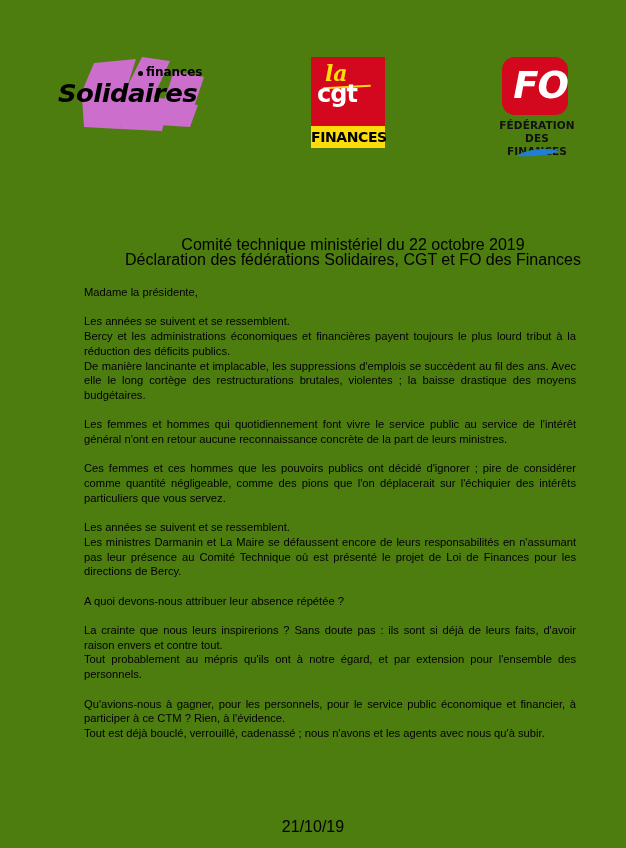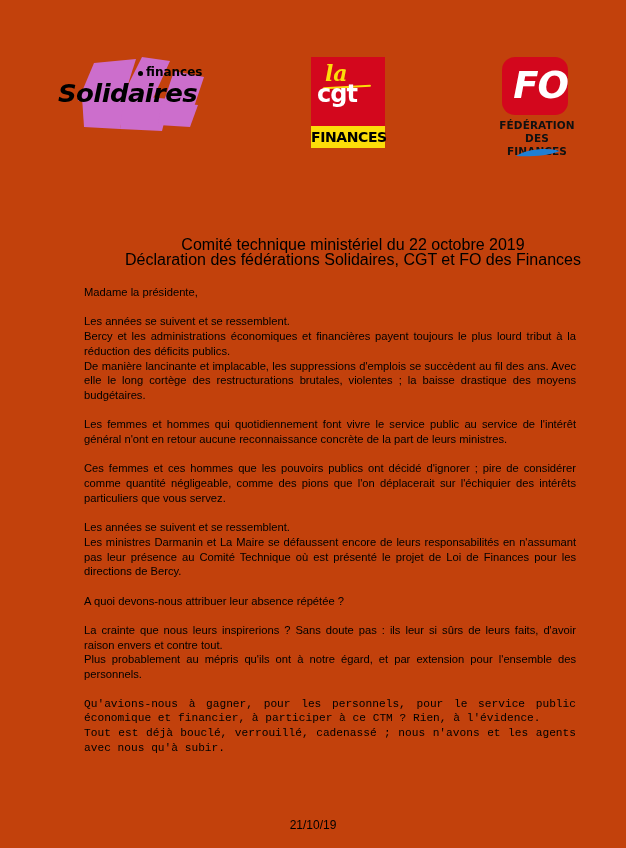--- a/index.html
+++ b/index.html
@@ -14,21 +14,21 @@
     font-family: "Liberation Sans", sans-serif;
     color: #000000;
     overflow: hidden;
     position: relative;
   }
 
   .page {
     width: 626px;
     height: 848px;
     position: relative;
-    background: #c2410c;
+    background: #4d7c0f;
     box-sizing: border-box;
   }
 
   
   .logo-bar {
     position: absolute;
     top: 0;
     left: 0;
     width: 626px;
     height: 180px;
@@ -226,32 +226,32 @@
     width: 524px;
     font-size: 11.2px;
     line-height: 14.7px;
     color: #000000;
   }
   .para {
     margin: 0 0 14.7px 0;
     text-align: justify;
     text-justify: inter-word;
   }
-  .para:last-child { margin-bottom: 0; font-family: Liberation Mono, monospace; }
+  .para:last-child { margin-bottom: 0; }
   .para.left { text-align: left; }
   .para .line { display: block; padding-left: 32px; }
 
   
   .footer-date {
     position: absolute;
     left: 0;
     top: 818px;
     width: 626px;
     text-align: center;
-    font-size: 12px;
+    font-size: 16px;
     color: #000000;
   }
 </style>
 </head>
 <body>
 
 <div class="page">
 
   <div class="logo-bar">
 
@@ -319,22 +319,22 @@
           <span class="line">Ces femmes et ces hommes que les pouvoirs publics ont décidé d'ignorer ; pire de considérer comme quantité négligeable, comme des pions que l'on déplacerait sur l'échiquier des intérêts particuliers que vous servez.</span>
         </p>
         <p class="para">
           <span class="line">Les années se suivent et se ressemblent.</span>
           <span class="line">Les ministres Darmanin et La Maire se défaussent encore de leurs responsabilités en n'assumant pas leur présence au Comité Technique où est présenté le projet de Loi de Finances pour les directions de Bercy.</span>
         </p>
         <p class="para left">
           <span class="line">A quoi devons-nous attribuer leur absence répétée ?</span>
         </p>
         <p class="para">
-          <span class="line">La crainte que nous leurs inspirerions ? Sans doute pas : ils leur si sûrs de leurs faits, d'avoir raison envers et contre tout.</span>
-          <span class="line">Plus probablement au mépris qu'ils ont à notre égard, et par extension pour l'ensemble des personnels.</span>
+          <span class="line">La crainte que nous leurs inspirerions ? Sans doute pas : ils sont si déjà de leurs faits, d'avoir raison envers et contre tout.</span>
+          <span class="line">Tout probablement au mépris qu'ils ont à notre égard, et par extension pour l'ensemble des personnels.</span>
         </p>
         <p class="para">
           <span class="line">Qu'avions-nous à gagner, pour les personnels, pour le service public économique et financier, à participer  à ce CTM ? Rien, à l'évidence.</span>
           <span class="line">Tout est déjà bouclé, verrouillé, cadenassé ; nous n'avons et les agents avec nous qu'à subir.</span>
         </p>
       </div>
   </div>
 
   <div class="footer-date">21/10/19</div>
 

